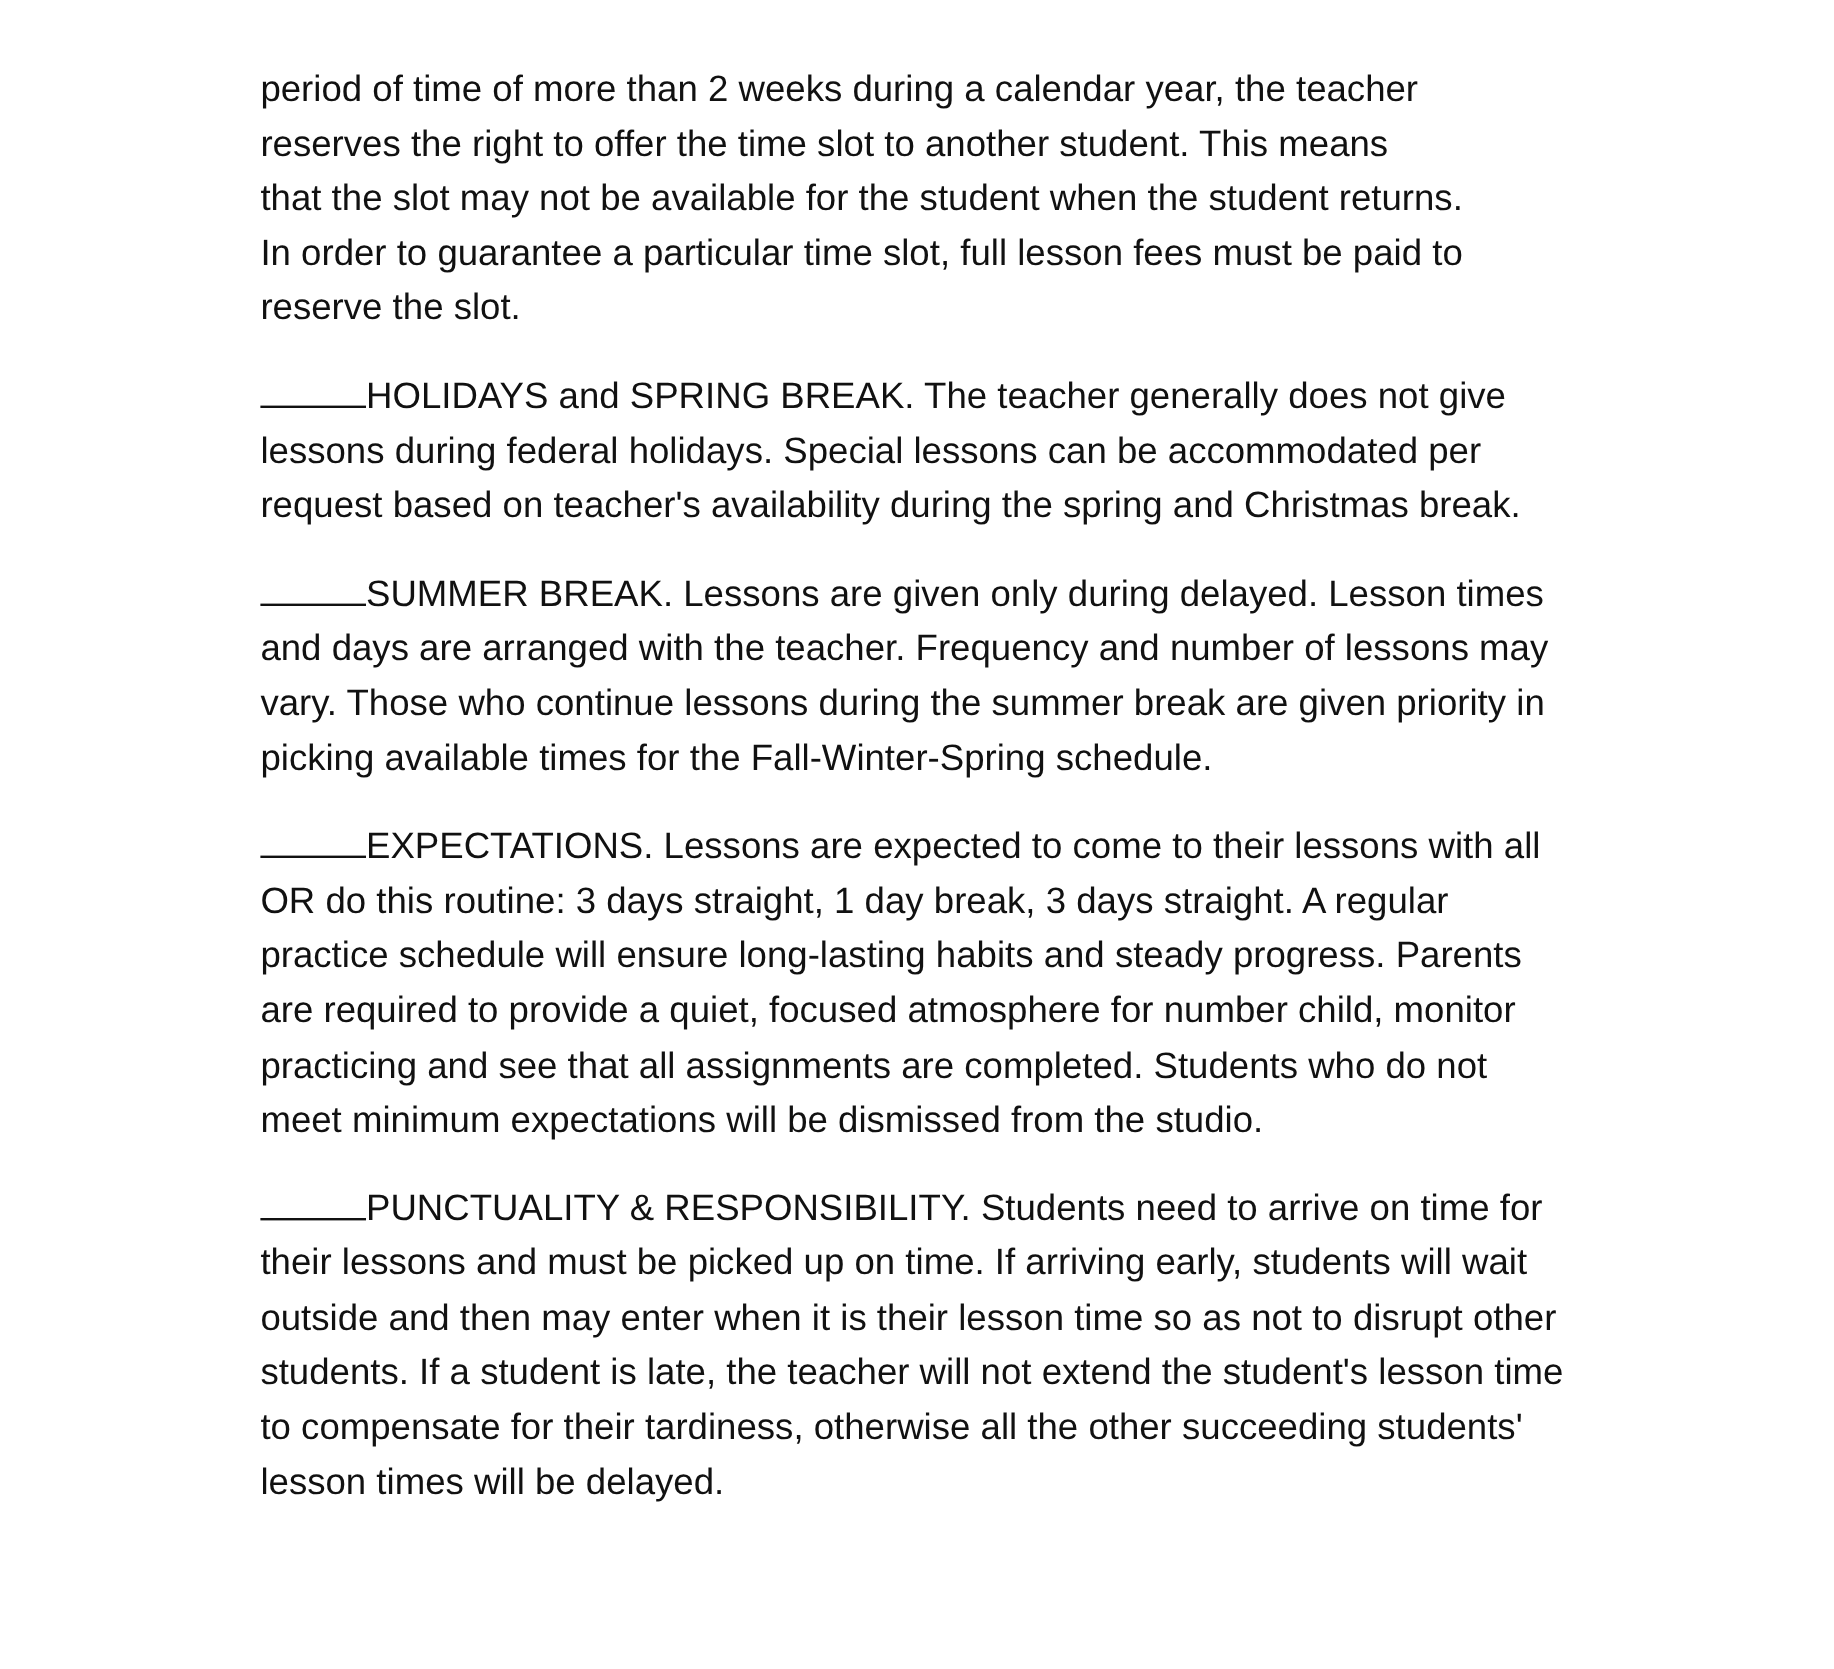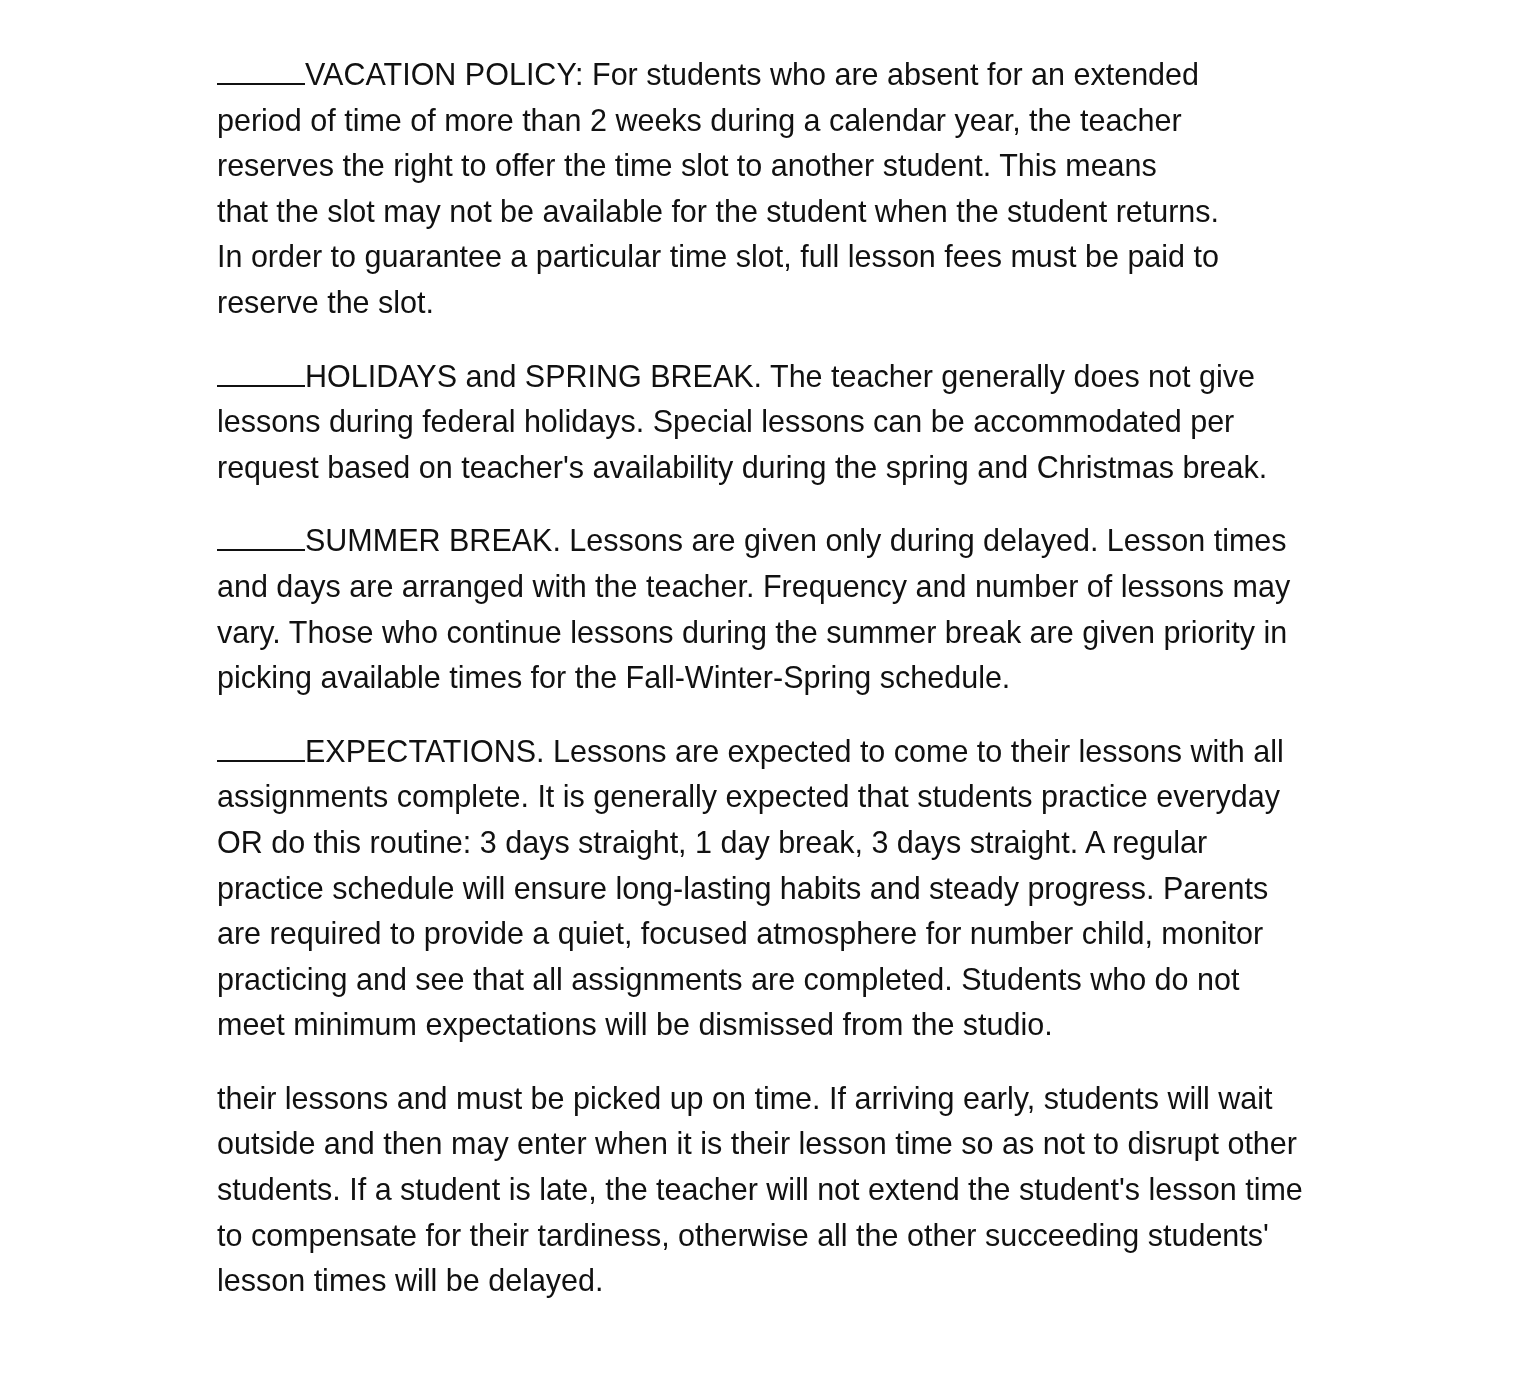--- a/index.html
+++ b/index.html
@@ -39,21 +39,20 @@
     vertical-align: baseline;
     margin-right: 0px;
   }
 </style>
 </head>
 <body>
 
 <div class="doc">
 
   <div class="policy">
-    <span class="line"><span class="blank"></span><span>VACATION POLICY: For students who are absent for an extended</span></span>
     <span class="line">period of time of more than 2 weeks during a calendar year, the teacher</span>
     <span class="line">reserves the right to offer the time slot to another student. This means</span>
     <span class="line">that the slot may not be available for the student when the student returns.</span>
     <span class="line">In order to guarantee a particular time slot, full lesson fees must be paid to</span>
     <span class="line">reserve the slot.</span>
   </div>
 
   <div class="policy">
     <span class="line"><span class="blank"></span><span>HOLIDAYS and SPRING BREAK. The teacher generally does not give</span></span>
     <span class="line">lessons during federal holidays. Special lessons can be accommodated per</span>
@@ -62,29 +61,29 @@
 
   <div class="policy">
     <span class="line"><span class="blank"></span><span>SUMMER BREAK. Lessons are given only during delayed. Lesson times</span></span>
     <span class="line">and days are arranged with the teacher. Frequency and number of lessons may</span>
     <span class="line">vary. Those who continue lessons during the summer break are given priority in</span>
     <span class="line">picking available times for the Fall-Winter-Spring schedule.</span>
   </div>
 
   <div class="policy">
     <span class="line"><span class="blank"></span><span>EXPECTATIONS. Lessons are expected to come to their lessons with all</span></span>
-    <span class="line">assignments complete. It is generally expected that students practice everyday</span>
     <span class="line">OR do this routine: 3 days straight, 1 day break, 3 days straight. A regular</span>
     <span class="line">practice schedule will ensure long-lasting habits and steady progress. Parents</span>
     <span class="line">are required to provide a quiet, focused atmosphere for number child, monitor</span>
     <span class="line">practicing and see that all assignments are completed. Students who do not</span>
     <span class="line">meet minimum expectations will be dismissed from the studio.</span>
   </div>
 
   <div class="policy">
+    <span class="line"><span class="blank"></span><span>PUNCTUALITY &amp; RESPONSIBILITY. Students need to arrive on time for</span></span>
     <span class="line">their lessons and must be picked up on time. If arriving early, students will wait</span>
     <span class="line">outside and then may enter when it is their lesson time so as not to disrupt other</span>
     <span class="line">students. If a student is late, the teacher will not extend the student's lesson time</span>
     <span class="line">to compensate for their tardiness, otherwise all the other succeeding students'</span>
     <span class="line">lesson times will be delayed.</span>
   </div>
 
 </div>
 
 </body></html>

